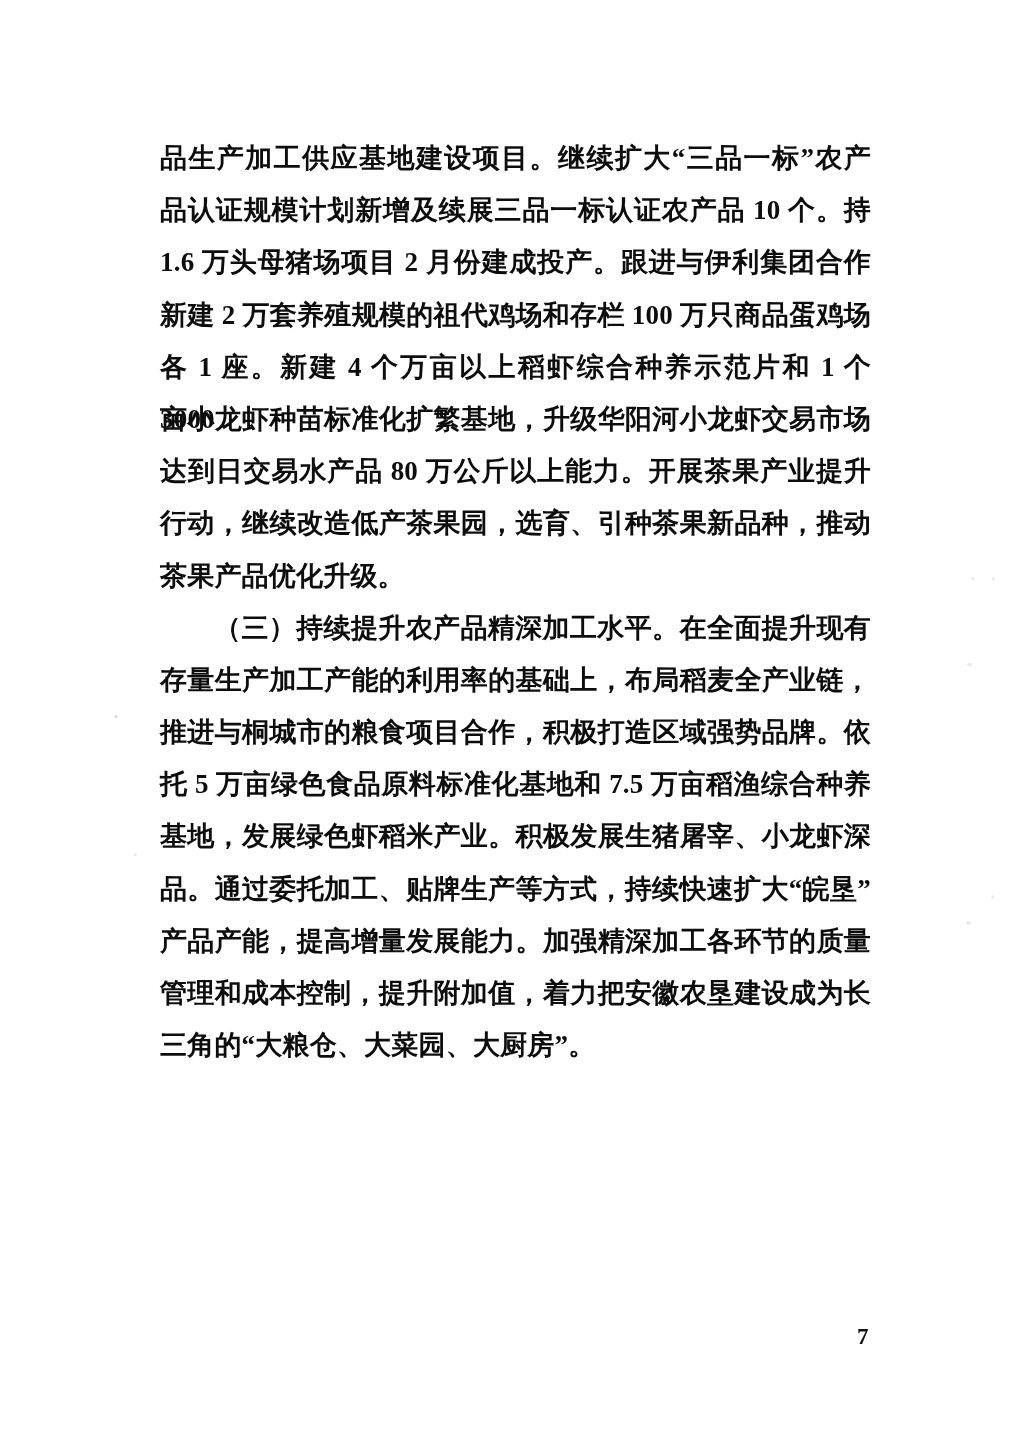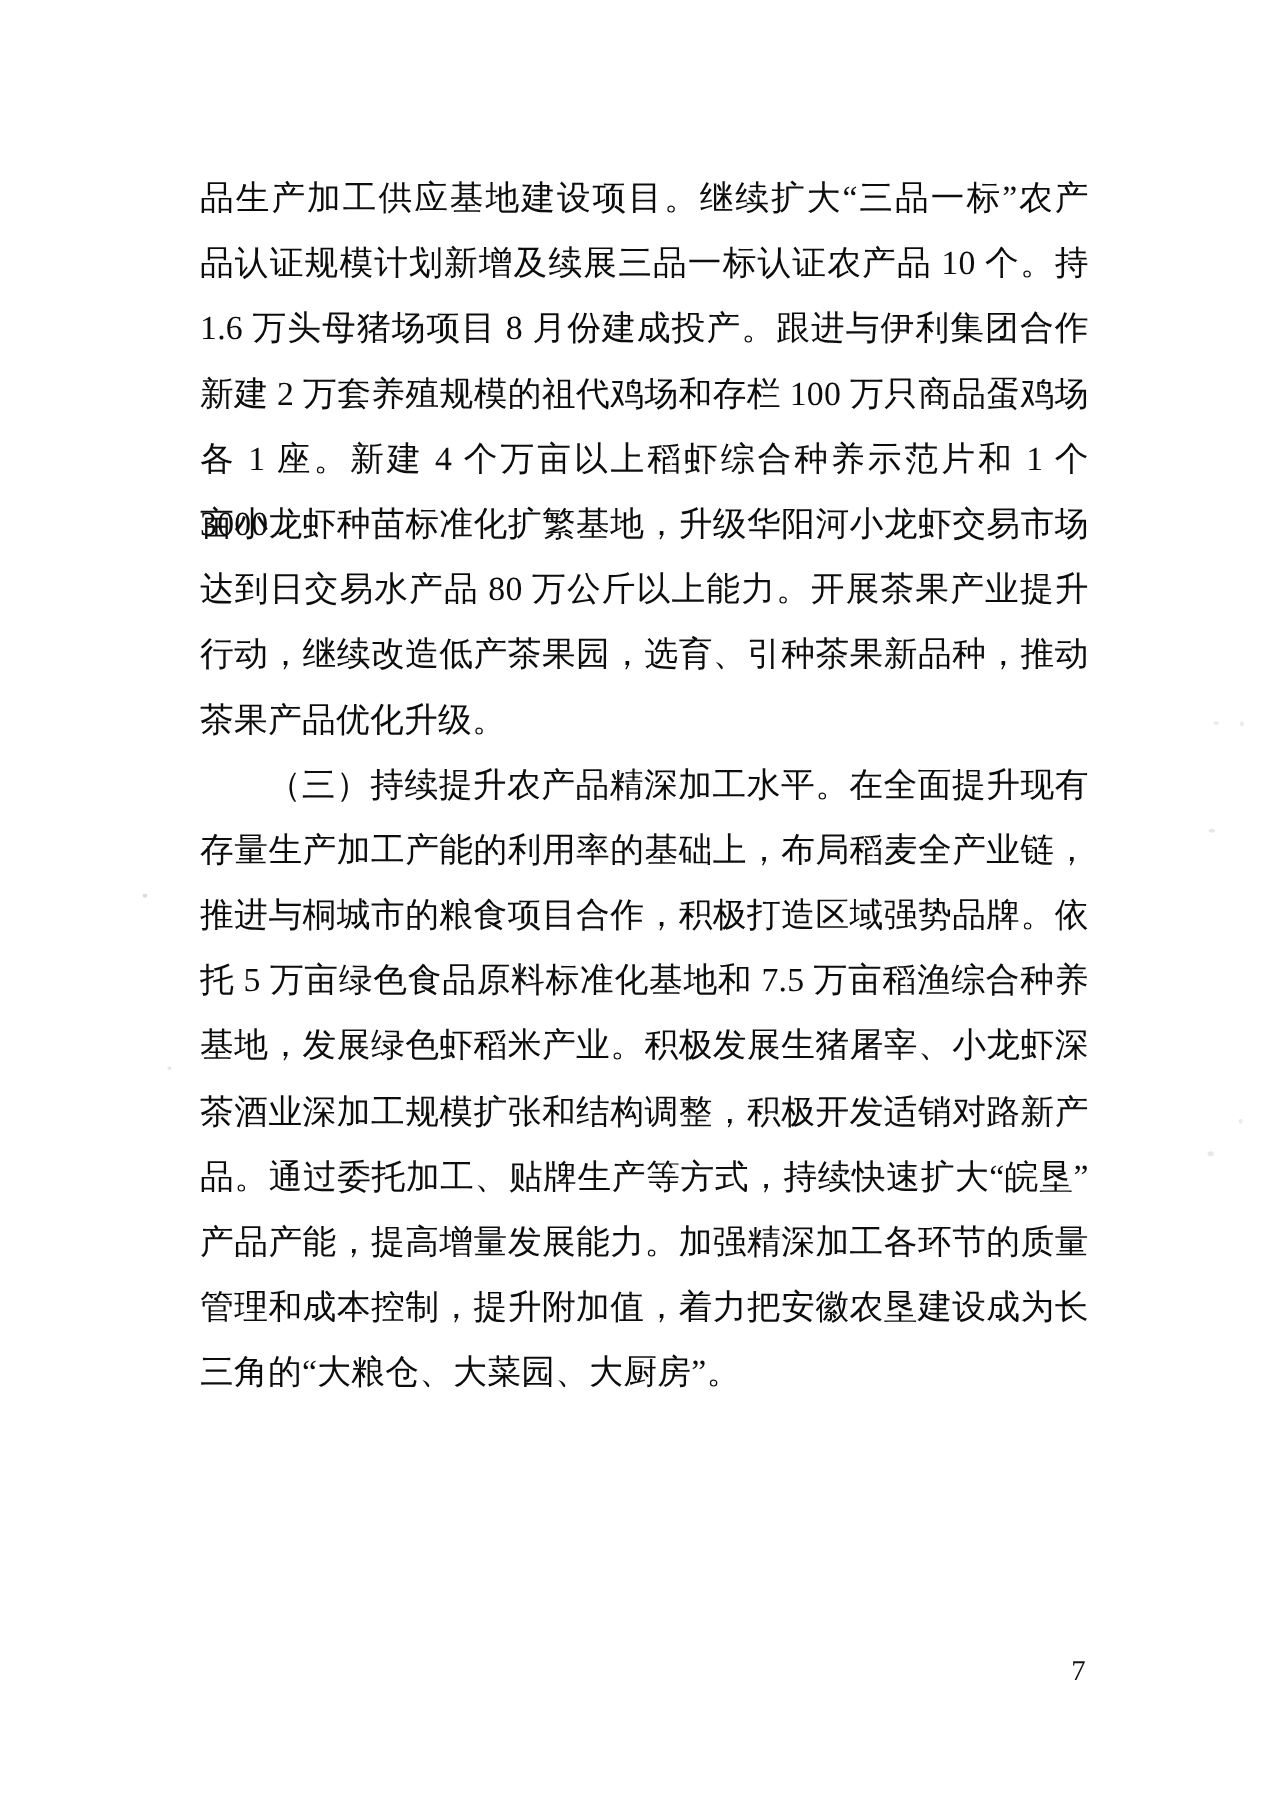--- a/index.html
+++ b/index.html
@@ -7,20 +7,21 @@
     padding: 0;
     background: #ffffff;
   }
   .page {
     position: relative;
     width: 1016px;
     height: 1451px;
     background: #ffffff;
     overflow: hidden;
     font-family: "Liberation Serif", "DejaVu Serif", serif;
+    font-weight: bold;
   }
   .text-block {
     position: absolute;
     left: 160px;
     top: 132px;
     width: 711px;
     color: #0d0d0d;
   }
   .line {
     font-size: 27px;
@@ -65,33 +66,32 @@
   .speck.s7 { left: 966px;  top: 921px; width: 5px; height: 4px; background: rgba(60,60,60,0.12); }
 </style>
 </head>
 <body>
 
 <div class="page">
 
   <div class="text-block" id="text-block">
       <div class="line body">品生产加工供应基地建设项目。继续扩大“三品一标”农产</div>
       <div class="line body">品认证规模计划新增及续展三品一标认证农产品 10 个。持</div>
-      <div class="line body">1.6 万头母猪场项目 8 月份建成投产。跟进与伊利集团合作</div>
+      <div class="line body">1.6 万头母猪场项目 2 月份建成投产。跟进与伊利集团合作</div>
       <div class="line body">新建 2 万套养殖规模的祖代鸡场和存栏 100 万只商品蛋鸡场</div>
       <div class="line body">各 1 座。新建 4 个万亩以上稻虾综合种养示范片和 1 个 3000</div>
       <div class="line body">亩小龙虾种苗标准化扩繁基地，升级华阳河小龙虾交易市场</div>
       <div class="line body">达到日交易水产品 80 万公斤以上能力。开展茶果产业提升</div>
       <div class="line body">行动，继续改造低产茶果园，选育、引种茶果新品种，推动</div>
       <div class="line end">茶果产品优化升级。</div>
       <div class="line start">（三）持续提升农产品精深加工水平。在全面提升现有</div>
       <div class="line body">存量生产加工产能的利用率的基础上，布局稻麦全产业链，</div>
       <div class="line body">推进与桐城市的粮食项目合作，积极打造区域强势品牌。依</div>
       <div class="line body">托 5 万亩绿色食品原料标准化基地和 7.5 万亩稻渔综合种养</div>
       <div class="line body">基地，发展绿色虾稻米产业。积极发展生猪屠宰、小龙虾深</div>
-      <div class="line body">茶酒业深加工规模扩张和结构调整，积极开发适销对路新产</div>
       <div class="line body">品。通过委托加工、贴牌生产等方式，持续快速扩大“皖垦”</div>
       <div class="line body">产品产能，提高增量发展能力。加强精深加工各环节的质量</div>
       <div class="line body">管理和成本控制，提升附加值，着力把安徽农垦建设成为长</div>
       <div class="line end">三角的“大粮仓、大菜园、大厨房”。</div>
     </div>
 
   <div class="page-number">7</div>
 
   <span class="speck s1"></span>
   <span class="speck s2"></span>

